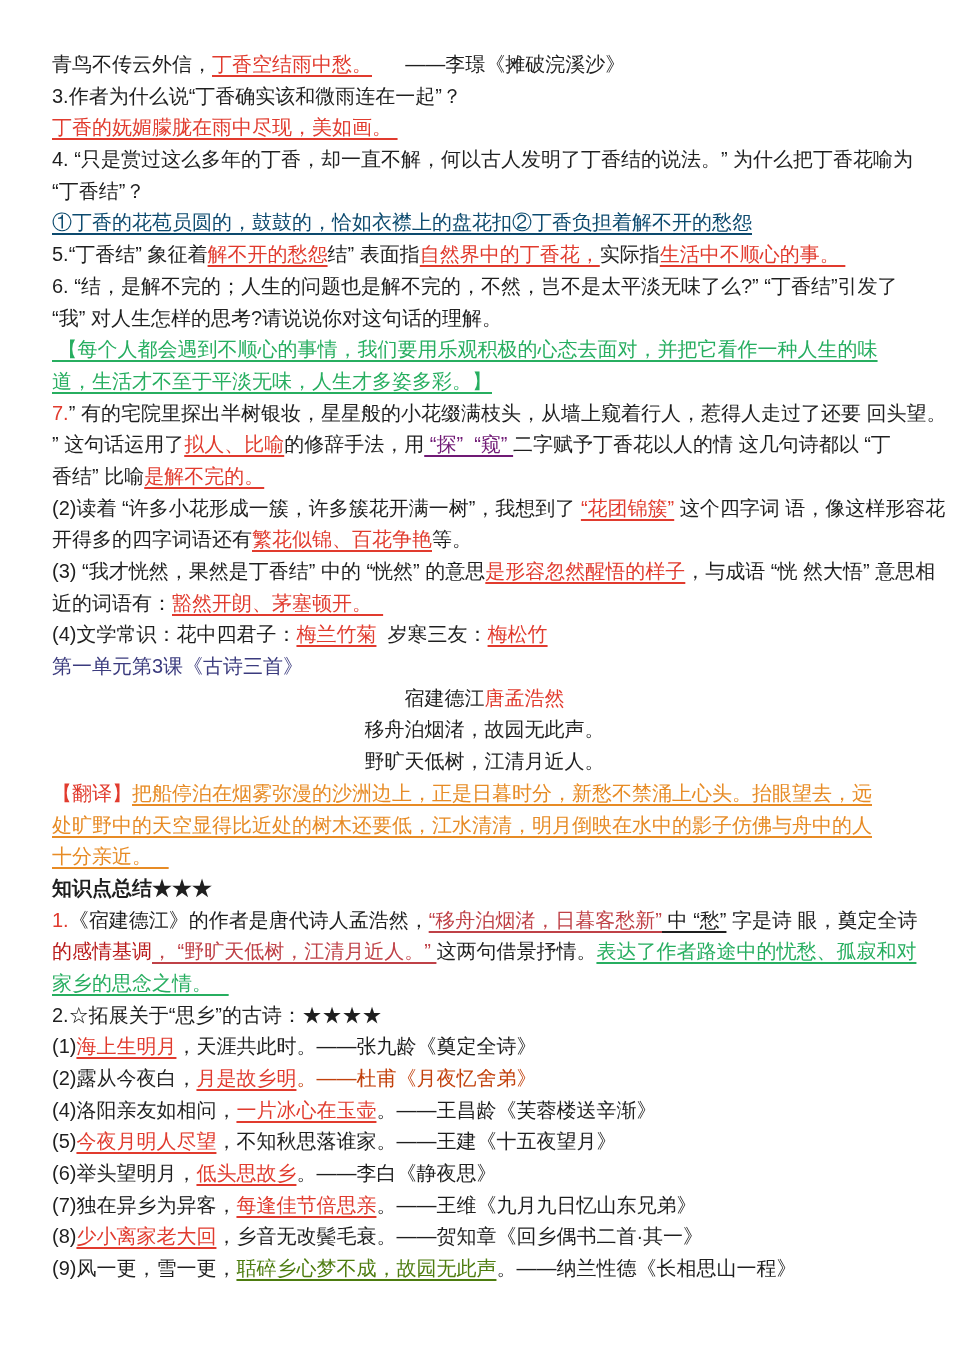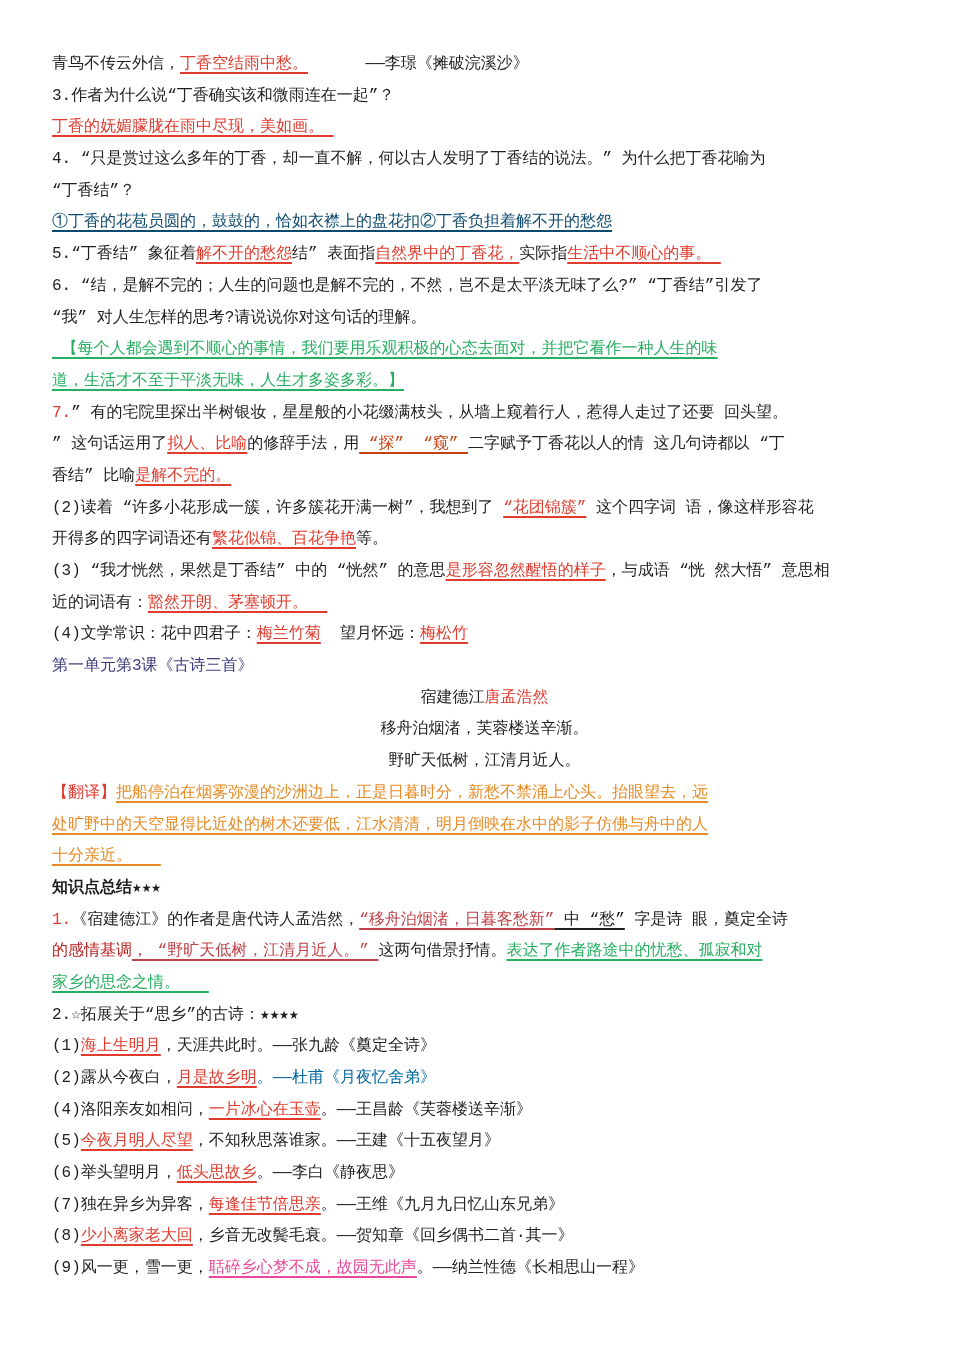--- a/index.html
+++ b/index.html
@@ -6,22 +6,22 @@
     margin: 0;
     padding: 0;
     background: #ffffff;
   }
   .page {
     box-sizing: border-box;
     width: 965px;
     height: 1365px;
     background: #ffffff;
     padding: 49px 48px 0 52px;
-    font-family: Liberation Mono, monospace;
-    font-size: 16px;
+    font-family: Liberation Sans, sans-serif;
+    font-size: 20px;
     color: #1f1f1f;
     overflow: hidden;
   }
   .line {
     height: 31.7px;
     line-height: 31.7px;
     white-space: pre;
     overflow: visible;
   }
   .line.center { text-align: center; }
@@ -43,41 +43,41 @@
       <div class="line"><span class="seg u" style="color: rgb(225, 59, 46);">丁香的妩媚朦胧在雨中尽现，美如画。 </span></div>
       <div class="line"><span class="seg" style="color: rgb(31, 31, 31);">4. “只是赏过这么多年的丁香，却一直不解，何以古人发明了丁香结的说法。” 为什么把丁香花喻为</span></div>
       <div class="line"><span class="seg" style="color: rgb(31, 31, 31);">“丁香结”？</span></div>
       <div class="line"><span class="seg u" style="color: #0c4a6e;">①丁香的花苞员圆的，鼓鼓的，恰如衣襟上的盘花扣②丁香负担着解不开的愁怨</span></div>
       <div class="line"><span class="seg" style="color: rgb(31, 31, 31);">5.“丁香结” 象征着</span><span class="seg u" style="color: rgb(225, 59, 46);">解不开的愁怨</span><span class="seg" style="color: rgb(31, 31, 31);">结” 表面指</span><span class="seg u" style="color: rgb(225, 59, 46);">自然界中的丁香花，</span><span class="seg" style="color: rgb(31, 31, 31);">实际指</span><span class="seg u" style="color: rgb(225, 59, 46);">生活中不顺心的事。 </span></div>
       <div class="line"><span class="seg" style="color: rgb(31, 31, 31);">6. “结，是解不完的；人生的问题也是解不完的，不然，岂不是太平淡无味了么?” “丁香结”引发了</span></div>
       <div class="line"><span class="seg" style="color: rgb(31, 31, 31);">“我” 对人生怎样的思考?请说说你对这句话的理解。</span></div>
       <div class="line"><span class="seg u" style="color: rgb(39, 174, 96);"> 【每个人都会遇到不顺心的事情，我们要用乐观积极的心态去面对，并把它看作一种人生的味</span></div>
       <div class="line"><span class="seg u" style="color: rgb(39, 174, 96);">道，生活才不至于平淡无味，人生才多姿多彩。】</span></div>
       <div class="line"><span class="seg" style="color: rgb(225, 59, 46);">7.</span><span class="seg" style="color: rgb(31, 31, 31);">” 有的宅院里探出半树银妆，星星般的小花缀满枝头，从墙上窥着行人，惹得人走过了还要 回头望。</span></div>
-      <div class="line"><span class="seg" style="color: rgb(31, 31, 31);">” 这句话运用了</span><span class="seg u" style="color: rgb(225, 59, 46);">拟人、比喻</span><span class="seg" style="color: rgb(31, 31, 31);">的修辞手法，用</span><span class="seg u" style="color: #c2410c; text-align: right;"> “探”  “窥” </span><span class="seg" style="color: rgb(31, 31, 31);">二字赋予丁香花以人的情 这几句诗都以 “丁</span></div>
+      <div class="line"><span class="seg" style="color: rgb(31, 31, 31);">” 这句话运用了</span><span class="seg u" style="color: rgb(225, 59, 46);">拟人、比喻</span><span class="seg" style="color: rgb(31, 31, 31);">的修辞手法，用</span><span class="seg u" style="color: #701a75; text-align: right;"> “探”  “窥” </span><span class="seg" style="color: rgb(31, 31, 31);">二字赋予丁香花以人的情 这几句诗都以 “丁</span></div>
       <div class="line"><span class="seg" style="color: rgb(31, 31, 31);">香结” 比喻</span><span class="seg u" style="color: rgb(225, 59, 46);">是解不完的。</span></div>
       <div class="line"><span class="seg" style="color: rgb(31, 31, 31);">(2)读着 “许多小花形成一簇，许多簇花开满一树”，我想到了 </span><span class="seg u" style="color: rgb(225, 59, 46);">“花团锦簇”</span><span class="seg" style="color: rgb(31, 31, 31);"> 这个四字词 语，像这样形容花</span></div>
       <div class="line"><span class="seg" style="color: rgb(31, 31, 31);">开得多的四字词语还有</span><span class="seg u" style="color: rgb(225, 59, 46);">繁花似锦、百花争艳</span><span class="seg" style="color: rgb(31, 31, 31);">等。</span></div>
       <div class="line"><span class="seg" style="color: rgb(31, 31, 31);">(3) “我才恍然，果然是丁香结” 中的 “恍然” 的意思</span><span class="seg u" style="color: rgb(225, 59, 46);">是形容忽然醒悟的样子</span><span class="seg" style="color: rgb(31, 31, 31);">，与成语 “恍 然大悟” 意思相</span></div>
       <div class="line"><span class="seg" style="color: rgb(31, 31, 31);">近的词语有：</span><span class="seg u" style="color: rgb(225, 59, 46);">豁然开朗、茅塞顿开。  </span></div>
-      <div class="line"><span class="seg" style="color: rgb(31, 31, 31);">(4)文学常识：花中四君子：</span><span class="seg u" style="color: rgb(225, 59, 46);">梅兰竹菊</span><span class="seg" style="color: rgb(31, 31, 31);">  望月怀远：</span><span class="seg u" style="color: rgb(225, 59, 46);">梅松竹</span></div>
+      <div class="line"><span class="seg" style="color: rgb(31, 31, 31);">(4)文学常识：花中四君子：</span><span class="seg u" style="color: rgb(225, 59, 46);">梅兰竹菊</span><span class="seg" style="color: rgb(31, 31, 31);">  岁寒三友：</span><span class="seg u" style="color: rgb(225, 59, 46);">梅松竹</span></div>
       <div class="line"><span class="seg" style="color: rgb(59, 59, 126);">第一单元第3课《古诗三首》</span></div>
       <div class="line center"><span class="seg" style="color: rgb(31, 31, 31);">宿建德江</span><span class="seg" style="color: rgb(225, 59, 46);">唐孟浩然</span></div>
-      <div class="line center"><span class="seg" style="color: rgb(31, 31, 31);">移舟泊烟渚，芙蓉楼送辛渐。</span></div>
+      <div class="line center"><span class="seg" style="color: rgb(31, 31, 31);">移舟泊烟渚，故园无此声。</span></div>
       <div class="line center"><span class="seg" style="color: rgb(31, 31, 31);">野旷天低树，江清月近人。</span></div>
       <div class="line"><span class="seg" style="color: rgb(225, 59, 46);">【翻译】</span><span class="seg u" style="color: rgb(231, 139, 37);">把船停泊在烟雾弥漫的沙洲边上，正是日暮时分，新愁不禁涌上心头。抬眼望去，远</span></div>
       <div class="line"><span class="seg u" style="color: rgb(231, 139, 37);">处旷野中的天空显得比近处的树木还要低，江水清清，明月倒映在水中的影子仿佛与舟中的人</span></div>
       <div class="line"><span class="seg u" style="color: rgb(231, 139, 37);">十分亲近。   </span></div>
       <div class="line"><span class="seg b" style="color: rgb(31, 31, 31);">知识点总结★★★</span></div>
       <div class="line"><span class="seg" style="color: rgb(225, 59, 46);">1.</span><span class="seg" style="color: rgb(31, 31, 31);">《宿建德江》的作者是唐代诗人孟浩然，</span><span class="seg u" style="color: rgb(191, 65, 71);">“移舟泊烟渚，日暮客愁新”</span><span class="seg u" style="color: rgb(31, 31, 31);"> 中 “愁”</span><span class="seg" style="color: rgb(31, 31, 31);"> 字是诗 眼，奠定全诗</span></div>
       <div class="line"><span class="seg" style="color: #b91c1c;">的感情基调</span><span class="seg u" style="color: rgb(191, 65, 71);">， “野旷天低树，江清月近人。” </span><span class="seg" style="color: rgb(31, 31, 31);">这两句借景抒情。</span><span class="seg u" style="color: rgb(39, 174, 96);">表达了作者路途中的忧愁、孤寂和对</span></div>
       <div class="line"><span class="seg u" style="color: rgb(39, 174, 96);">家乡的思念之情。   </span></div>
       <div class="line"><span class="seg" style="color: rgb(31, 31, 31);">2.☆拓展关于“思乡”的古诗：★★★★</span></div>
       <div class="line"><span class="seg" style="color: rgb(31, 31, 31);">(1)</span><span class="seg u" style="color: rgb(225, 59, 46);">海上生明月</span><span class="seg" style="color: rgb(31, 31, 31);">，天涯共此时。——张九龄《奠定全诗》</span></div>
-      <div class="line"><span class="seg" style="color: rgb(31, 31, 31);">(2)露从今夜白，</span><span class="seg u" style="color: rgb(225, 59, 46);">月是故乡明</span><span class="seg" style="color: #0369a1;">。——杜甫《月夜忆舍弟》</span></div>
+      <div class="line"><span class="seg" style="color: rgb(31, 31, 31);">(2)露从今夜白，</span><span class="seg u" style="color: rgb(225, 59, 46);">月是故乡明</span><span class="seg" style="color: #c2410c;">。——杜甫《月夜忆舍弟》</span></div>
       <div class="line"><span class="seg" style="color: rgb(31, 31, 31);">(4)洛阳亲友如相问，</span><span class="seg u" style="color: rgb(225, 59, 46);">一片冰心在玉壶</span><span class="seg" style="color: rgb(31, 31, 31);">。——王昌龄《芙蓉楼送辛渐》</span></div>
       <div class="line"><span class="seg" style="color: rgb(31, 31, 31);">(5)</span><span class="seg u" style="color: rgb(225, 59, 46);">今夜月明人尽望</span><span class="seg" style="color: rgb(31, 31, 31);">，不知秋思落谁家。——王建《十五夜望月》</span></div>
       <div class="line"><span class="seg" style="color: rgb(31, 31, 31);">(6)举头望明月，</span><span class="seg u" style="color: rgb(225, 59, 46);">低头思故乡</span><span class="seg" style="color: rgb(31, 31, 31);">。——李白《静夜思》</span></div>
       <div class="line"><span class="seg" style="color: rgb(31, 31, 31);">(7)独在异乡为异客，</span><span class="seg u" style="color: rgb(225, 59, 46);">每逢佳节倍思亲</span><span class="seg" style="color: rgb(31, 31, 31);">。——王维《九月九日忆山东兄弟》</span></div>
       <div class="line"><span class="seg" style="color: rgb(31, 31, 31);">(8)</span><span class="seg u" style="color: rgb(225, 59, 46);">少小离家老大回</span><span class="seg" style="color: rgb(31, 31, 31);">，乡音无改鬓毛衰。——贺知章《回乡偶书二首·其一》</span></div>
-      <div class="line"><span class="seg" style="color: rgb(31, 31, 31);">(9)风一更，雪一更，</span><span class="seg u" style="color: #ec4899;">聒碎乡心梦不成，故园无此声</span><span class="seg" style="color: rgb(31, 31, 31);">。——纳兰性德《长相思山一程》</span></div>
+      <div class="line"><span class="seg" style="color: rgb(31, 31, 31);">(9)风一更，雪一更，</span><span class="seg u" style="color: #4d7c0f;">聒碎乡心梦不成，故园无此声</span><span class="seg" style="color: rgb(31, 31, 31);">。——纳兰性德《长相思山一程》</span></div>
     </div>
 </div>
 
 </body></html>

